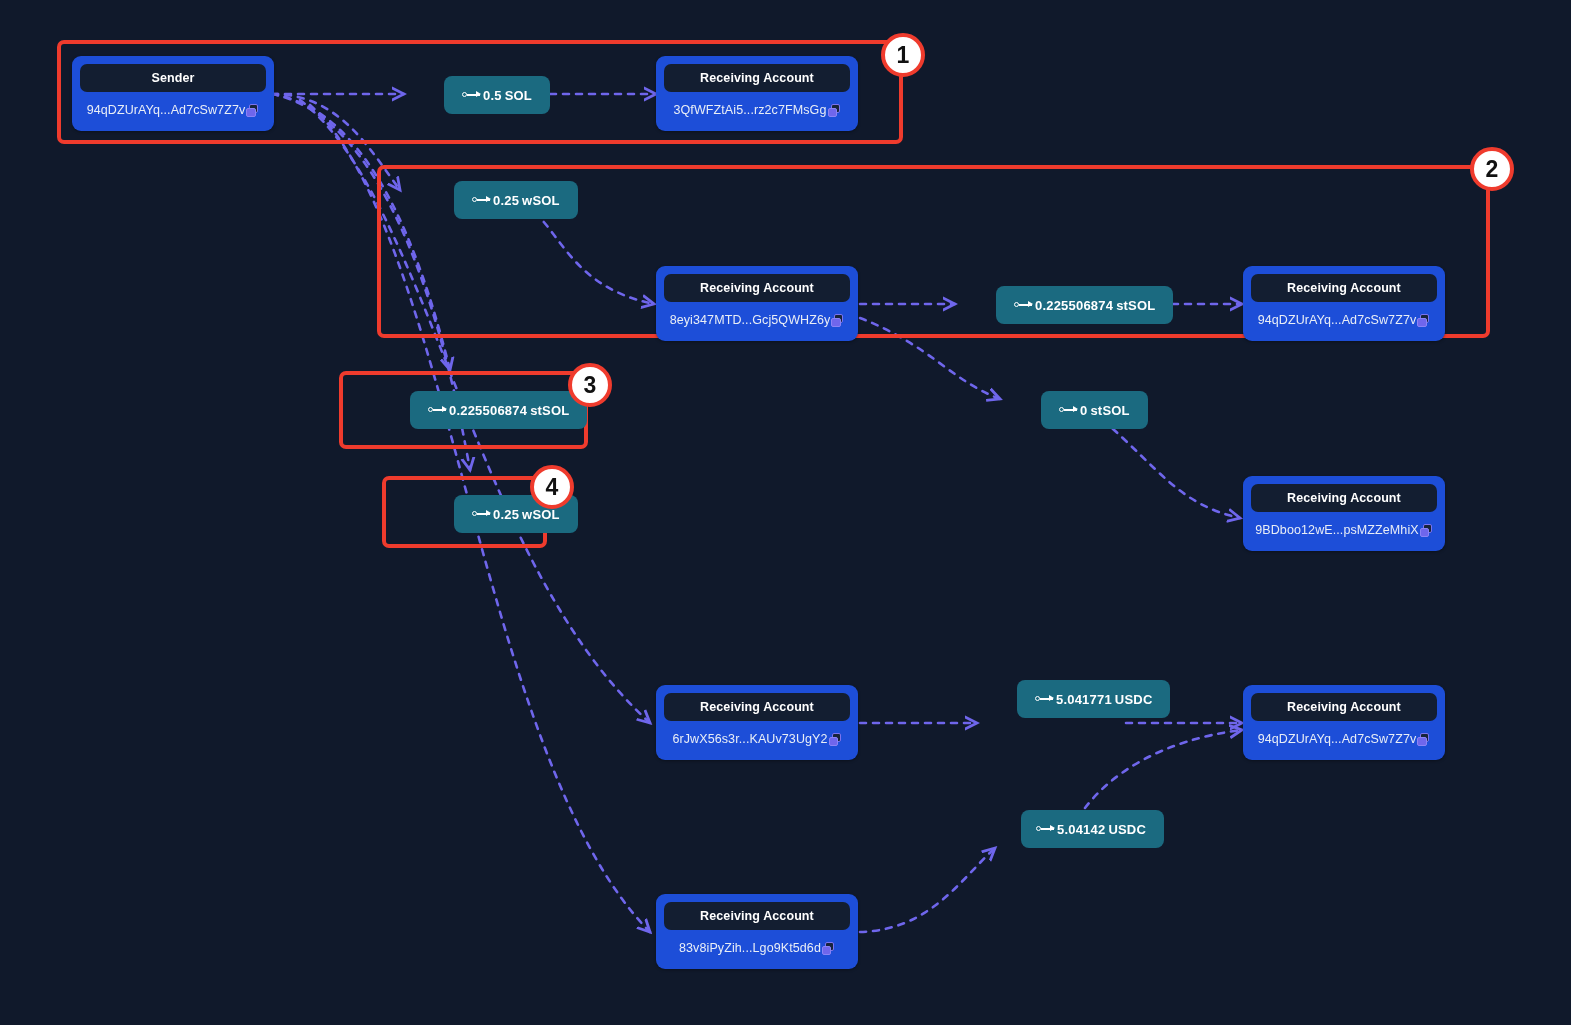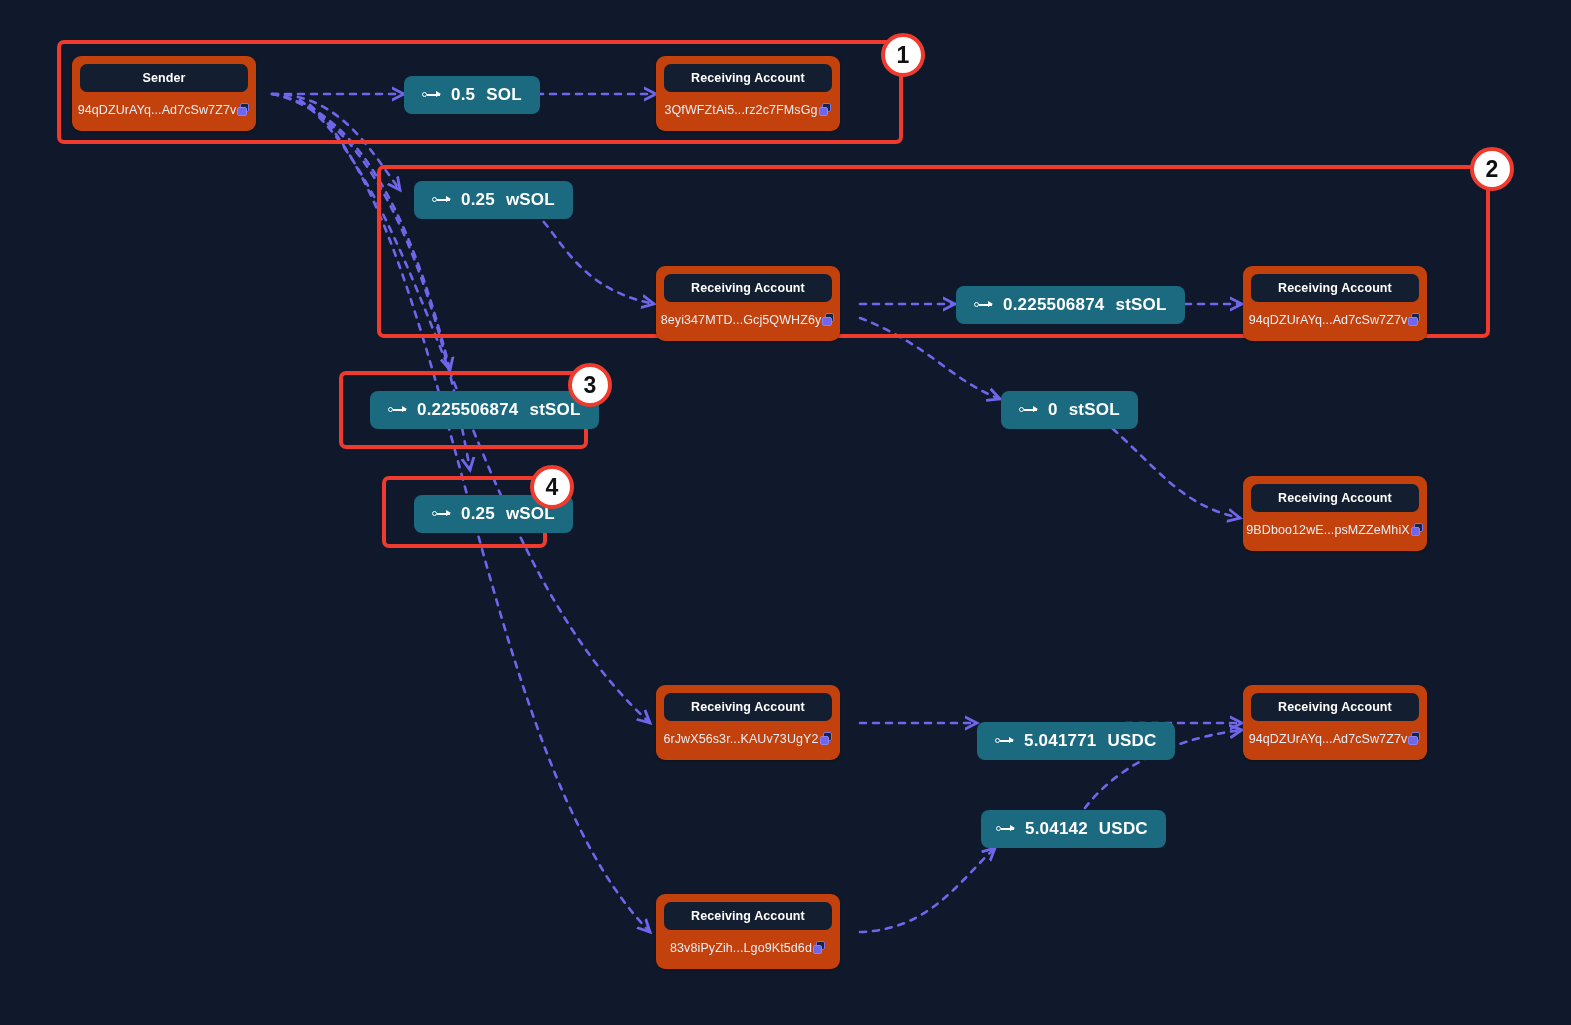--- a/index.html
+++ b/index.html
@@ -22,40 +22,40 @@
     position: absolute;
     left: 0; top: 0;
     width: 1571px;
     height: 1025px;
     pointer-events: none;
   }
 
   
   .node {
     position: absolute;
-    width: 184px;
-    background: #c2410c;
+    width: 202px;
+    background: #1d4ed8;
     border-radius: 9px;
     padding: 8px 8px 10px 8px;
     box-sizing: border-box;
     box-shadow: 0 1px 3px rgba(0,0,0,.35);
   }
   .node-header {
     background: #131e31;
     border-radius: 7px;
     text-align: center;
     color: #ffffff;
     font-size: 12.5px;
     font-weight: bold;
     padding: 7px 4px;
     letter-spacing: .1px;
   }
   .node-body {
     display: flex;
-    align-items: flex-start;
+    align-items: flex-end;
     justify-content: center;
     gap: 1px;
     padding: 11px 2px 4px 2px;
   }
   .node-addr {
     color: #e9eef6;
     font-size: 12.5px;
     white-space: nowrap;
     letter-spacing: .1px;
   }
@@ -84,31 +84,32 @@
     width: 9.5px; height: 9.5px;
     background: #6f66ec;
     border: 1.6px solid #8a83f5;
   }
 
   
   .pill {
     position: absolute;
     display: inline-flex;
     align-items: center;
-    gap: 10px;
+    gap: 2px;
     background: #1b6a80;
     color: #ffffff;
     border-radius: 8px;
     height: 38px;
     padding: 0 18px;
-    font-size: 17px;
+    font-size: 13px;
     font-weight: bold;
     white-space: nowrap;
     box-sizing: border-box;
     letter-spacing: .2px;
+    margin-left: 40px;
   }
   .pill .amt-icon {
     display: inline-block;
     position: relative;
     width: 19px;
     height: 10px;
     flex: 0 0 auto;
   }
   .pill .amt-icon .dot {
     position: absolute;
@@ -354,21 +355,21 @@
   <div class="pill" style="left:414px; top:495px;">
     <span class="amt-icon">
         <span class="dot"></span>
         <span class="shaft"></span>
         <span class="head"></span>
       </span>
     <span class="amt-val">0.25</span>
     <span class="amt-sym">wSOL</span>
   </div>
 
-  <div class="pill" style="left:977px; top:722px;justify-content:flex-end;">
+  <div class="pill" style="left:977px; top:680px;justify-content:flex-end;">
     <span class="amt-icon">
         <span class="dot"></span>
         <span class="shaft"></span>
         <span class="head"></span>
       </span>
     <span class="amt-val">5.041771</span>
     <span class="amt-sym">USDC</span>
   </div>
 
   <div class="pill" style="left:981px; top:810px;padding-left:15px;">

